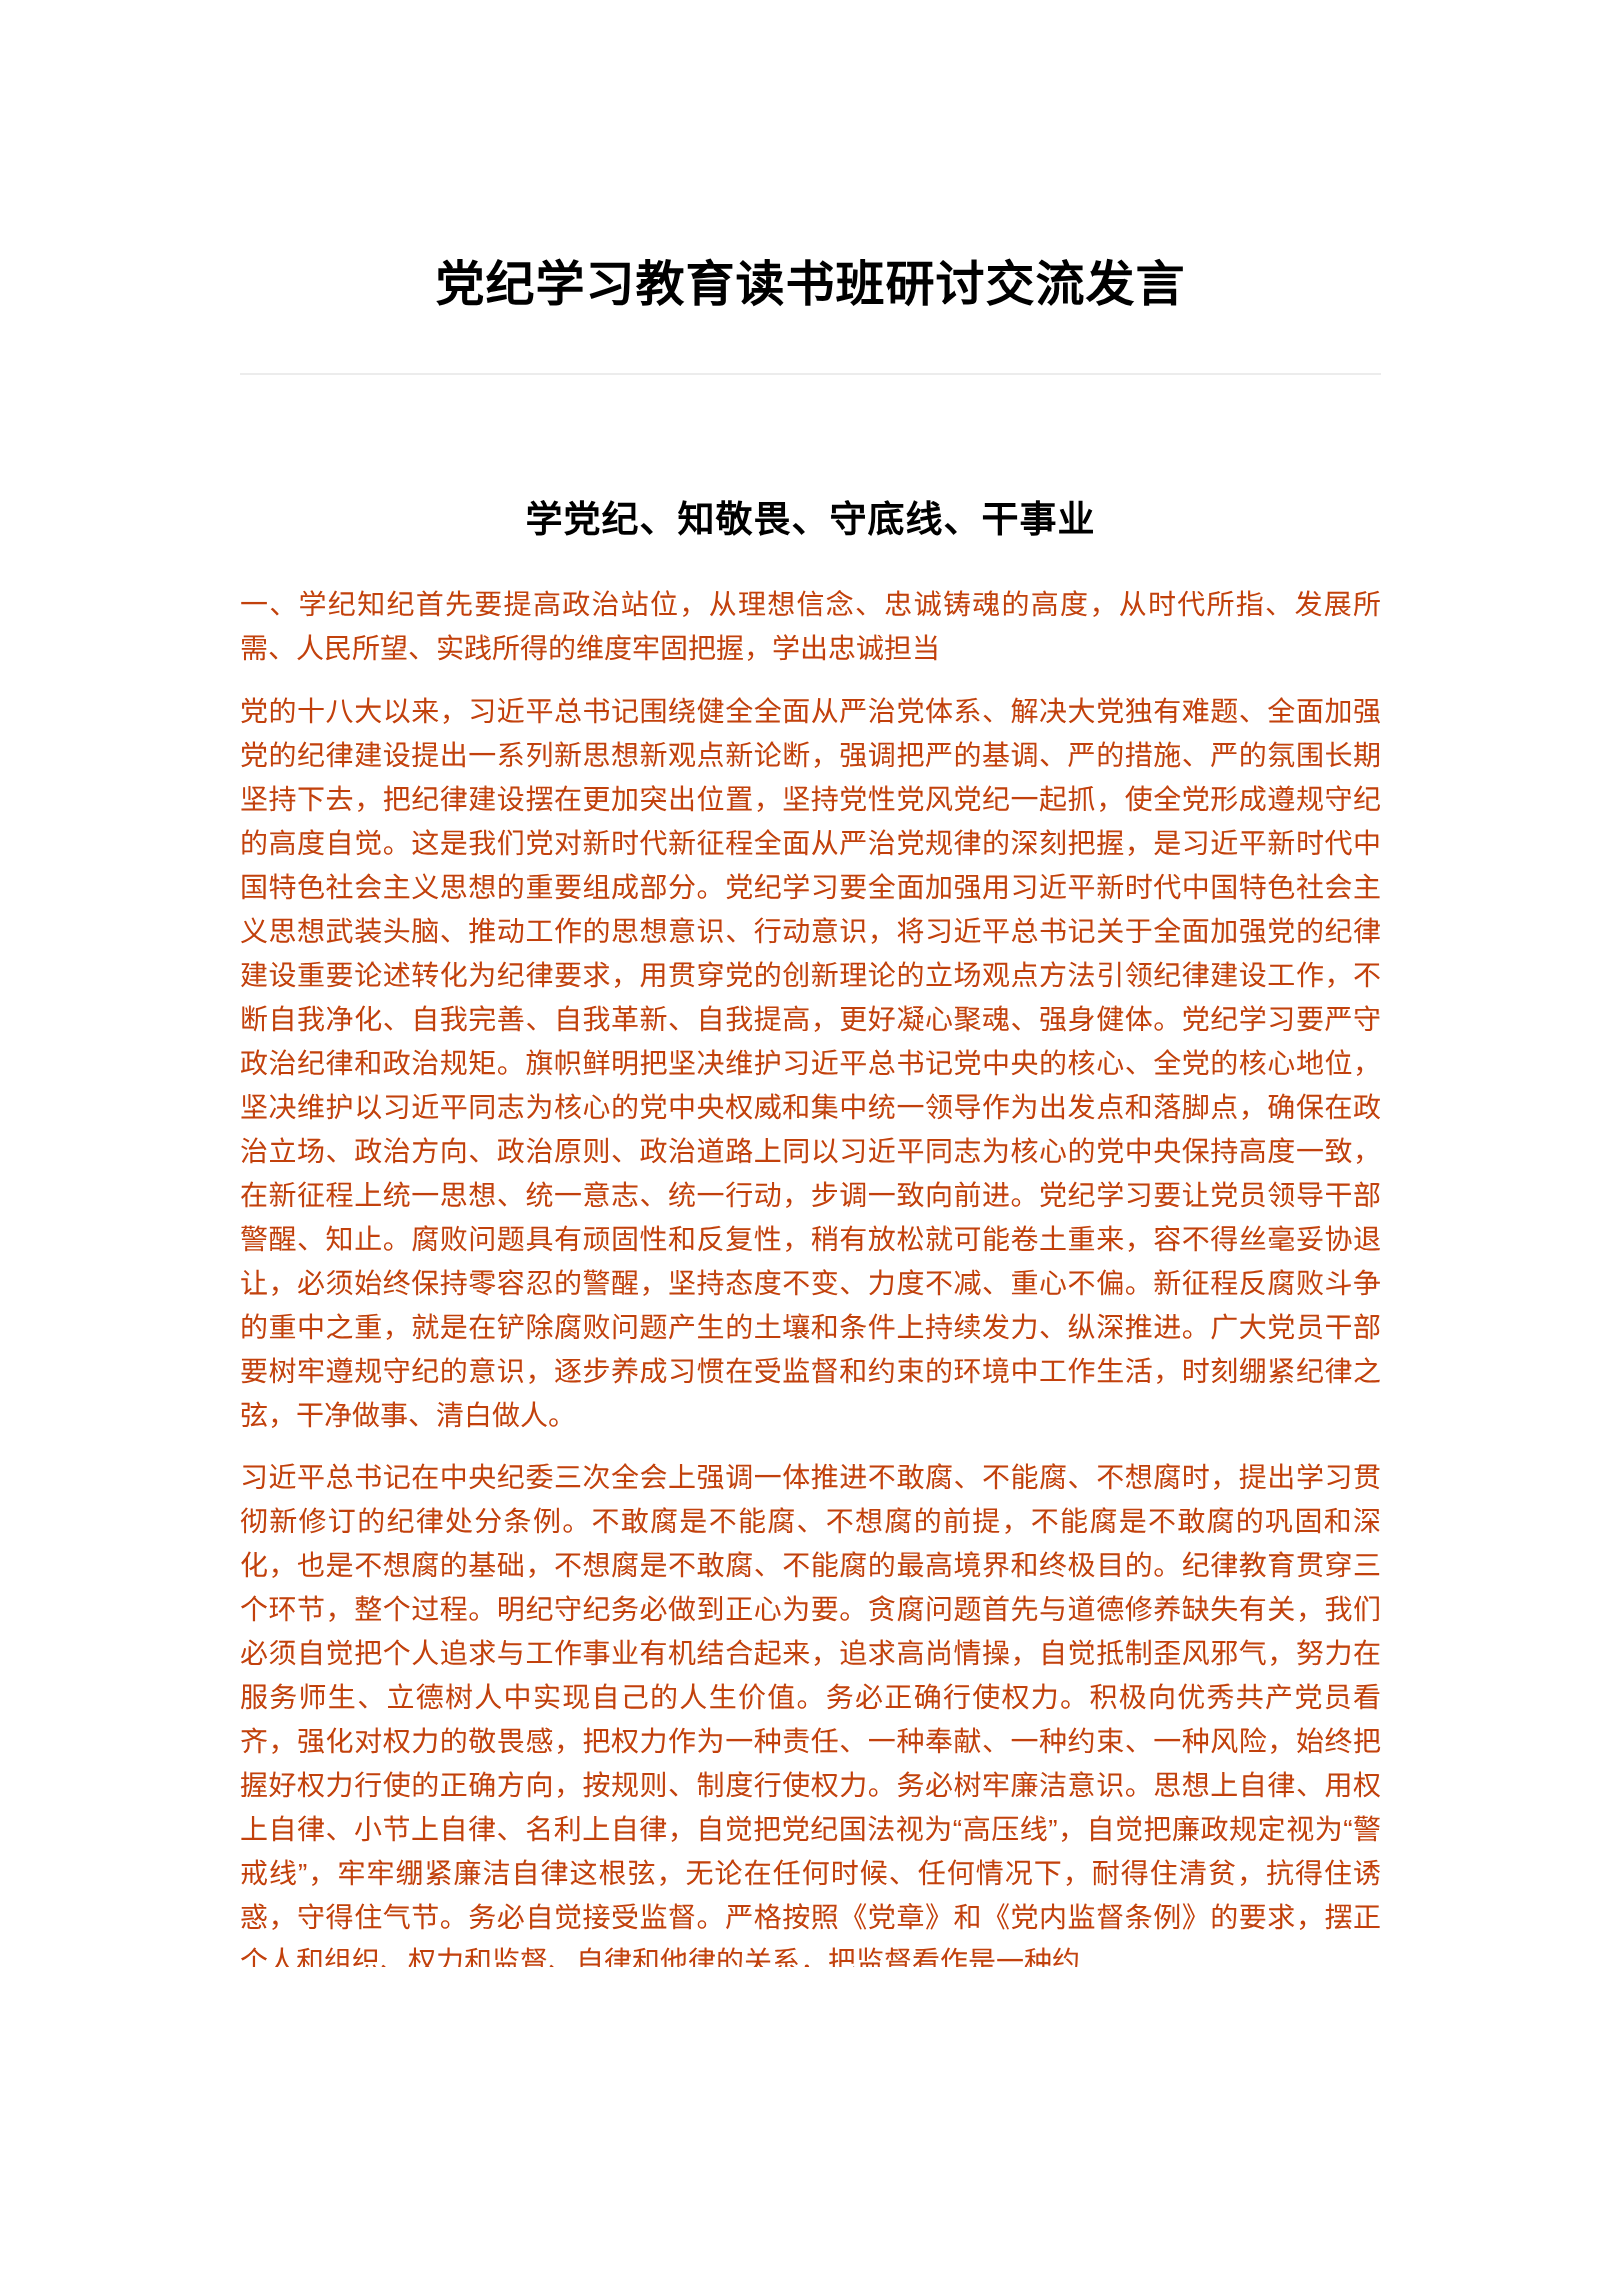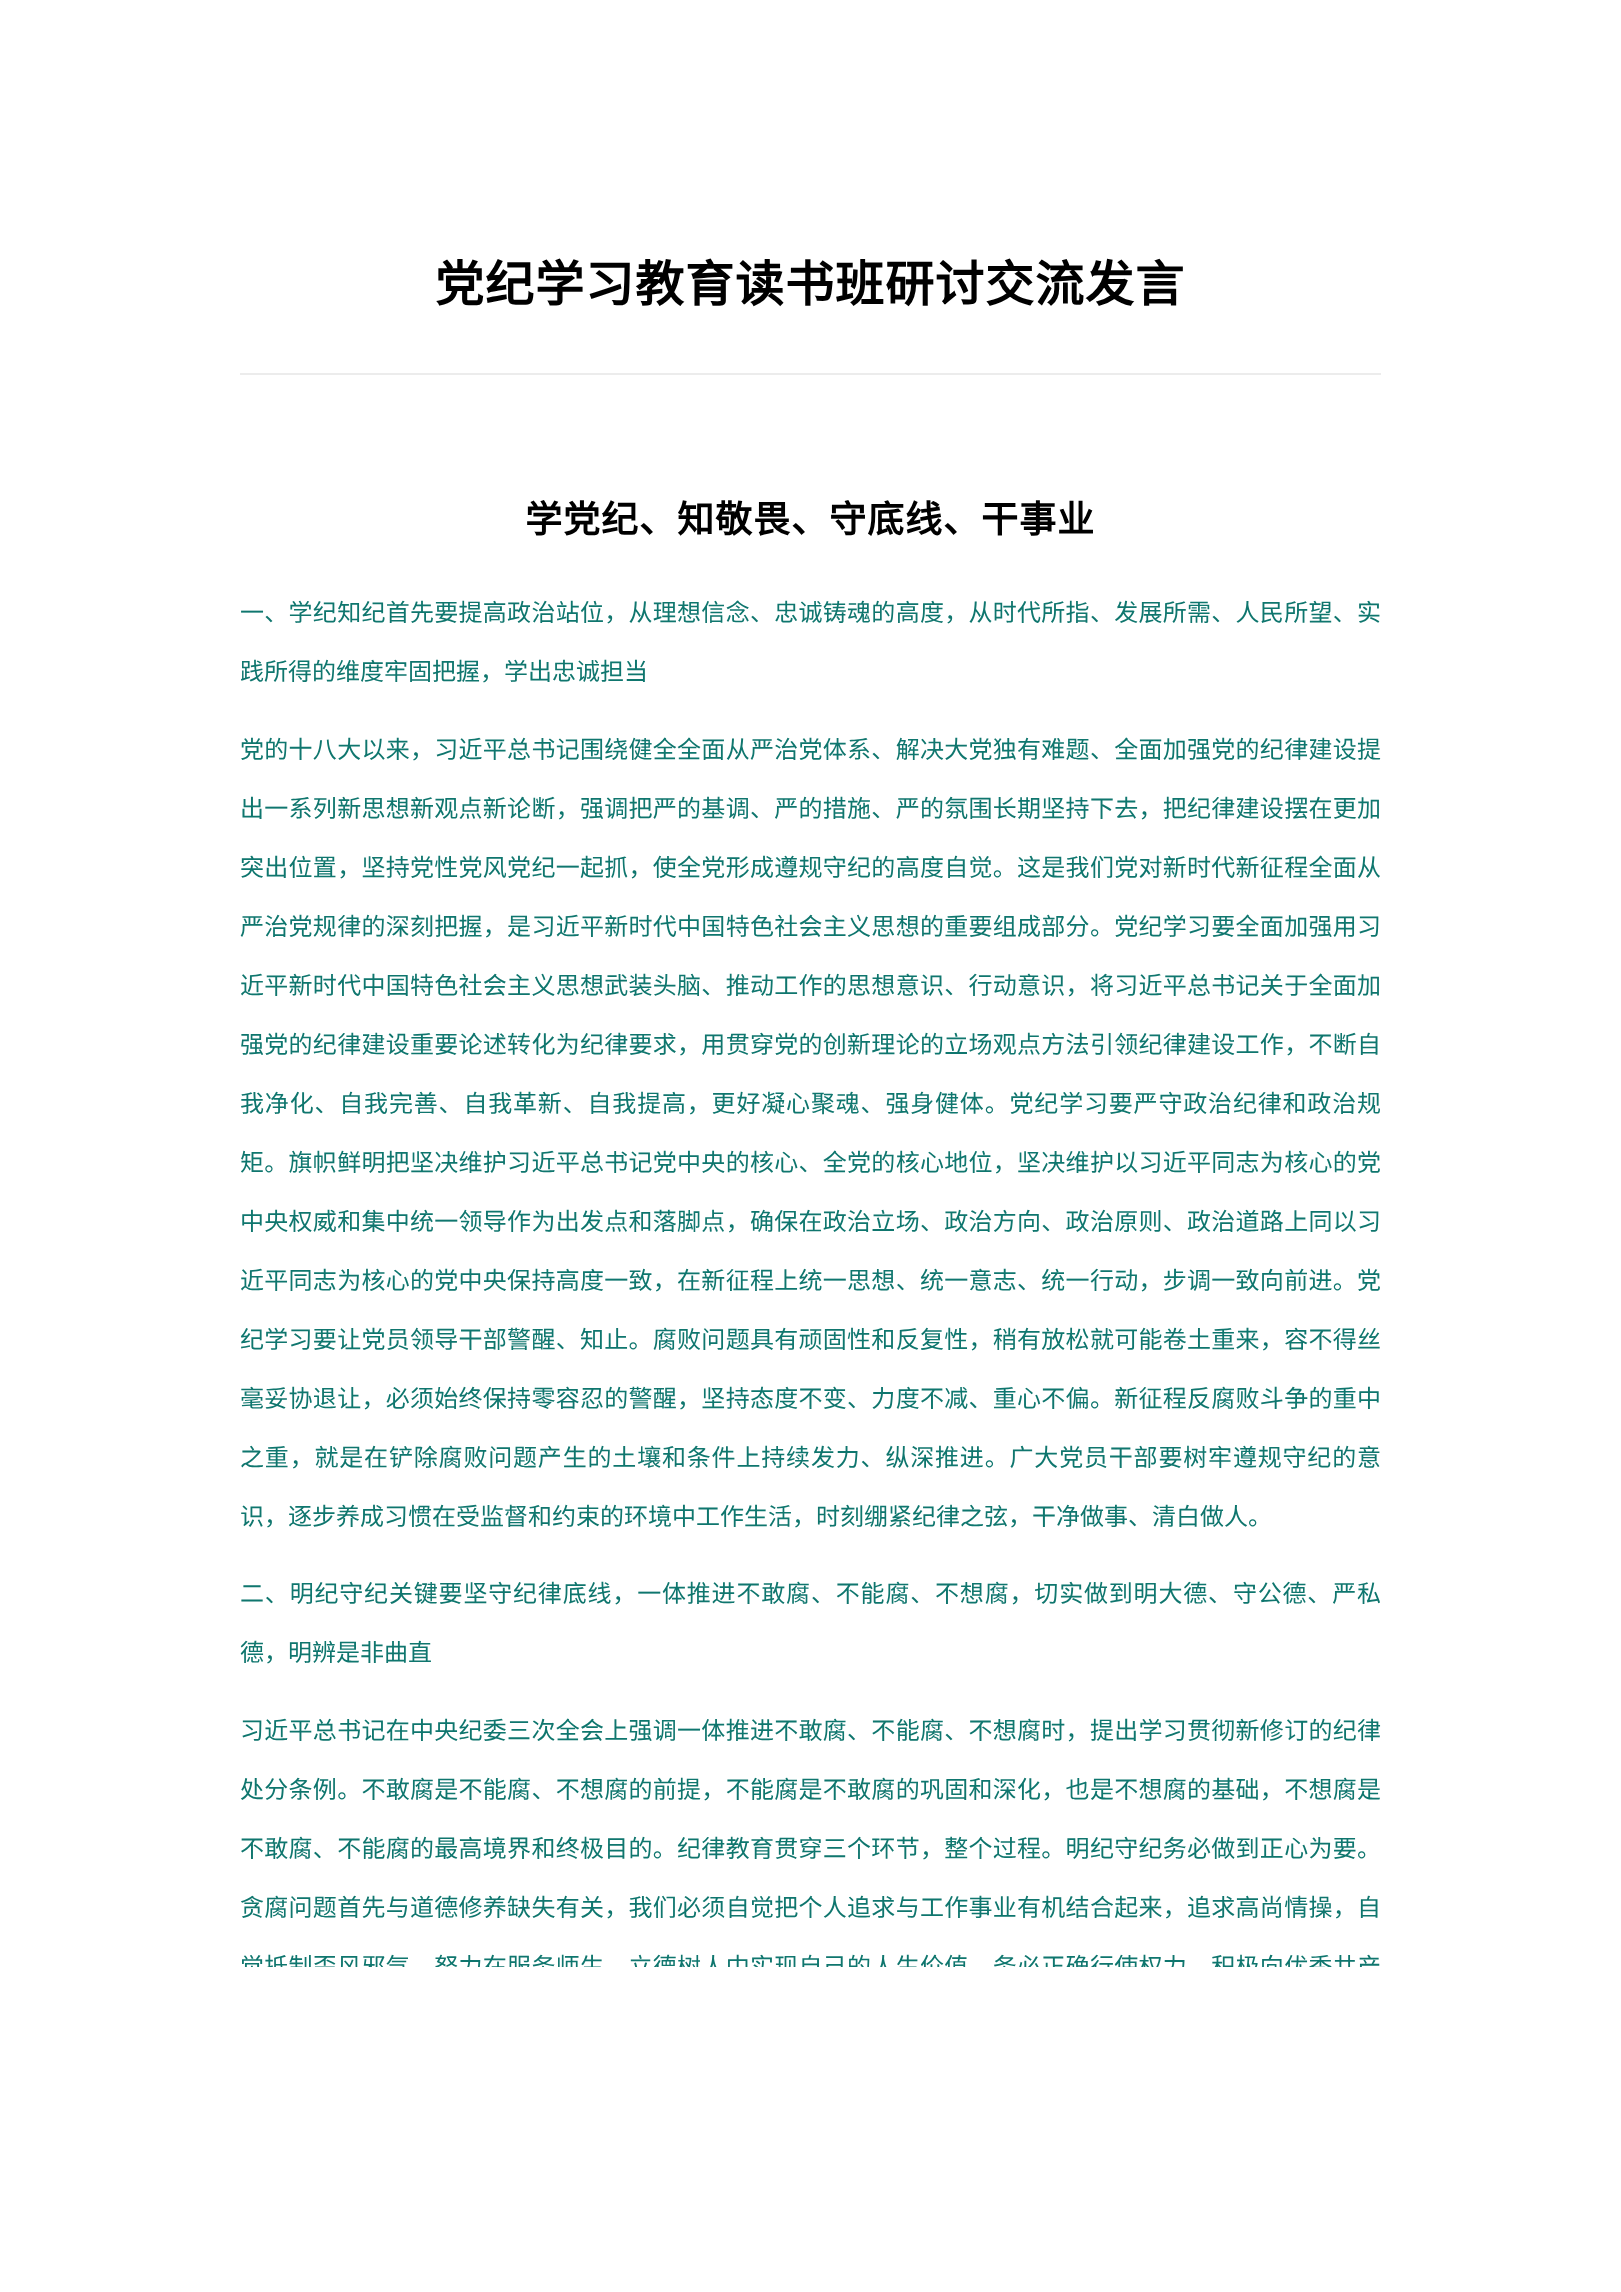--- a/index.html
+++ b/index.html
@@ -38,23 +38,23 @@
     margin: 114px 0 0 0;
     font-size: 37px;
     line-height: 61px;
     font-weight: 700;
     color: #000000;
     text-align: center;
     letter-spacing: 1px;
   }
   .body-para {
     margin: 18.6px 0 0 0;
-    font-size: 24px;
-    line-height: 59px;
-    color: #0f766e;
+    font-size: 28px;
+    line-height: 44px;
+    color: #c2410c;
     text-align: justify;
     word-break: break-all;
     overflow-wrap: anywhere;
   }
   .body-para.first {
     margin-top: 33px;
   }
 </style>
 </head>
 <body>
@@ -63,17 +63,16 @@
   <h1 class="doc-title">党纪学习教育读书班研讨交流发言</h1>
 
   <div class="divider"></div>
 
   <h2 class="section-title">学党纪、知敬畏、守底线、干事业</h2>
 
   <p class="body-para first">一、学纪知纪首先要提高政治站位，从理想信念、忠诚铸魂的高度，从时代所指、发展所需、人民所望、实践所得的维度牢固把握，学出忠诚担当</p>
 
   <p class="body-para">党的十八大以来，习近平总书记围绕健全全面从严治党体系、解决大党独有难题、全面加强党的纪律建设提出一系列新思想新观点新论断，强调把严的基调、严的措施、严的氛围长期坚持下去，把纪律建设摆在更加突出位置，坚持党性党风党纪一起抓，使全党形成遵规守纪的高度自觉。这是我们党对新时代新征程全面从严治党规律的深刻把握，是习近平新时代中国特色社会主义思想的重要组成部分。党纪学习要全面加强用习近平新时代中国特色社会主义思想武装头脑、推动工作的思想意识、行动意识，将习近平总书记关于全面加强党的纪律建设重要论述转化为纪律要求，用贯穿党的创新理论的立场观点方法引领纪律建设工作，不断自我净化、自我完善、自我革新、自我提高，更好凝心聚魂、强身健体。党纪学习要严守政治纪律和政治规矩。旗帜鲜明把坚决维护习近平总书记党中央的核心、全党的核心地位，坚决维护以习近平同志为核心的党中央权威和集中统一领导作为出发点和落脚点，确保在政治立场、政治方向、政治原则、政治道路上同以习近平同志为核心的党中央保持高度一致，在新征程上统一思想、统一意志、统一行动，步调一致向前进。党纪学习要让党员领导干部警醒、知止。腐败问题具有顽固性和反复性，稍有放松就可能卷土重来，容不得丝毫妥协退让，必须始终保持零容忍的警醒，坚持态度不变、力度不减、重心不偏。新征程反腐败斗争的重中之重，就是在铲除腐败问题产生的土壤和条件上持续发力、纵深推进。广大党员干部要树牢遵规守纪的意识，逐步养成习惯在受监督和约束的环境中工作生活，时刻绷紧纪律之弦，干净做事、清白做人。</p>
 
-  <p class="body-para">二、明纪守纪关键要坚守纪律底线，一体推进不敢腐、不能腐、不想腐，切实做到明大德、守公德、严私德，明辨是非曲直</p>
 
   <p class="body-para">习近平总书记在中央纪委三次全会上强调一体推进不敢腐、不能腐、不想腐时，提出学习贯彻新修订的纪律处分条例。不敢腐是不能腐、不想腐的前提，不能腐是不敢腐的巩固和深化，也是不想腐的基础，不想腐是不敢腐、不能腐的最高境界和终极目的。纪律教育贯穿三个环节，整个过程。明纪守纪务必做到正心为要。贪腐问题首先与道德修养缺失有关，我们必须自觉把个人追求与工作事业有机结合起来，追求高尚情操，自觉抵制歪风邪气，努力在服务师生、立德树人中实现自己的人生价值。务必正确行使权力。积极向优秀共产党员看齐，强化对权力的敬畏感，把权力作为一种责任、一种奉献、一种约束、一种风险，始终把握好权力行使的正确方向，按规则、制度行使权力。务必树牢廉洁意识。思想上自律、用权上自律、小节上自律、名利上自律，自觉把党纪国法视为“高压线”，自觉把廉政规定视为“警戒线”，牢牢绷紧廉洁自律这根弦，无论在任何时候、任何情况下，耐得住清贫，抗得住诱惑，守得住气节。务必自觉接受监督。严格按照《党章》和《党内监督条例》的要求，摆正个人和组织、权力和监督、自律和他律的关系，把监督看作是一种约</p>
 </div>
 
 
 </body></html>

